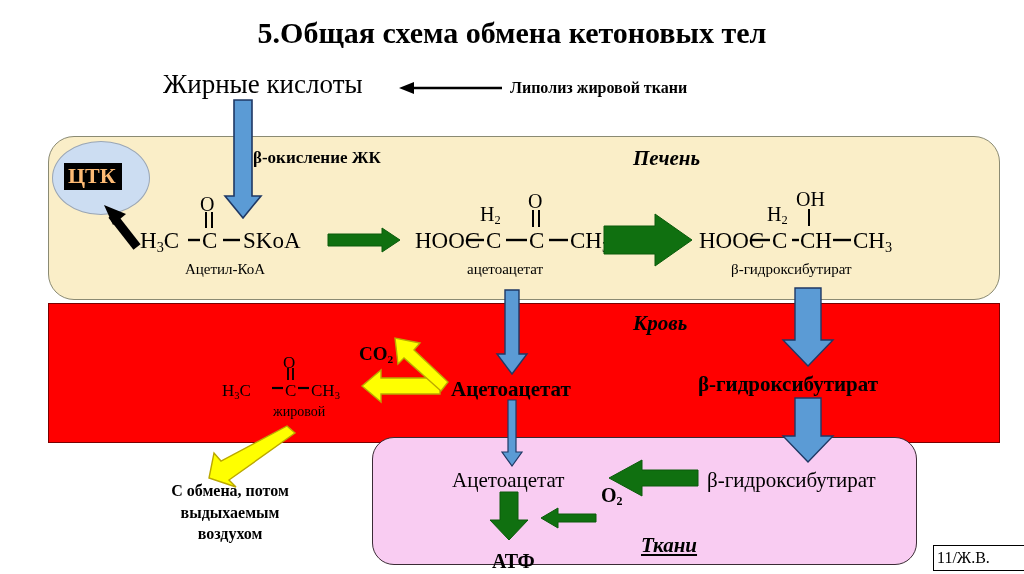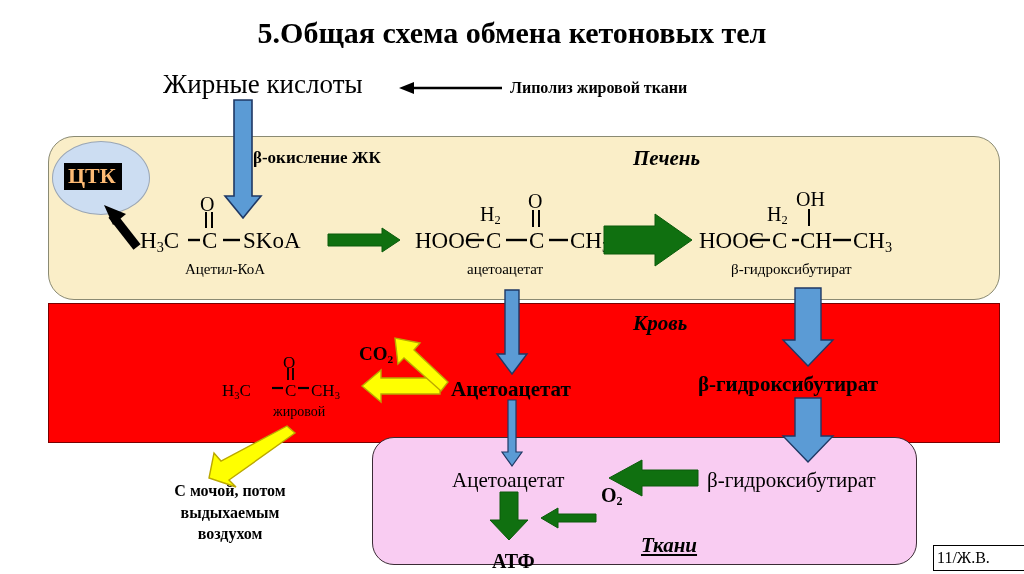--- a/index.html
+++ b/index.html
@@ -184,21 +184,21 @@
   <div class="abs acetone-chem" style="left:285px; top:381px;">C</div>
   <div class="abs acetone-chem" style="left:311px; top:381px;"><span>CH</span><sub>3</sub></div>
   <div class="abs caption" style="left:258px; top:404px; font-size:14px;">жировой</div>
 
   <div class="abs tissue-text" style="left:452px; top:468px;">Ацетоацетат</div>
   <div class="abs tissue-text" style="left:707px; top:468px;">β-гидроксибутират</div>
   <div class="abs tissue-bold" style="left:601px; top:484px;"><span>O</span><sub>2</sub></div>
   <div class="abs tissue-bold" style="left:492px; top:550px;">АТФ</div>
 
   <div class="abs excretion">
-    <div>С мочой, потом</div>
+    <div>С обмена, потом</div>
     <div>выдыхаемым</div>
     <div>воздухом</div>
   </div>
 
   <div class="abs footer-stamp">11/Ж.В.</div>
 
   <svg class="ovl" viewBox="0 0 1024 574">
 
     <g>
       <line x1="502" y1="88" x2="408" y2="88" stroke="#000" stroke-width="2.6"></line>

